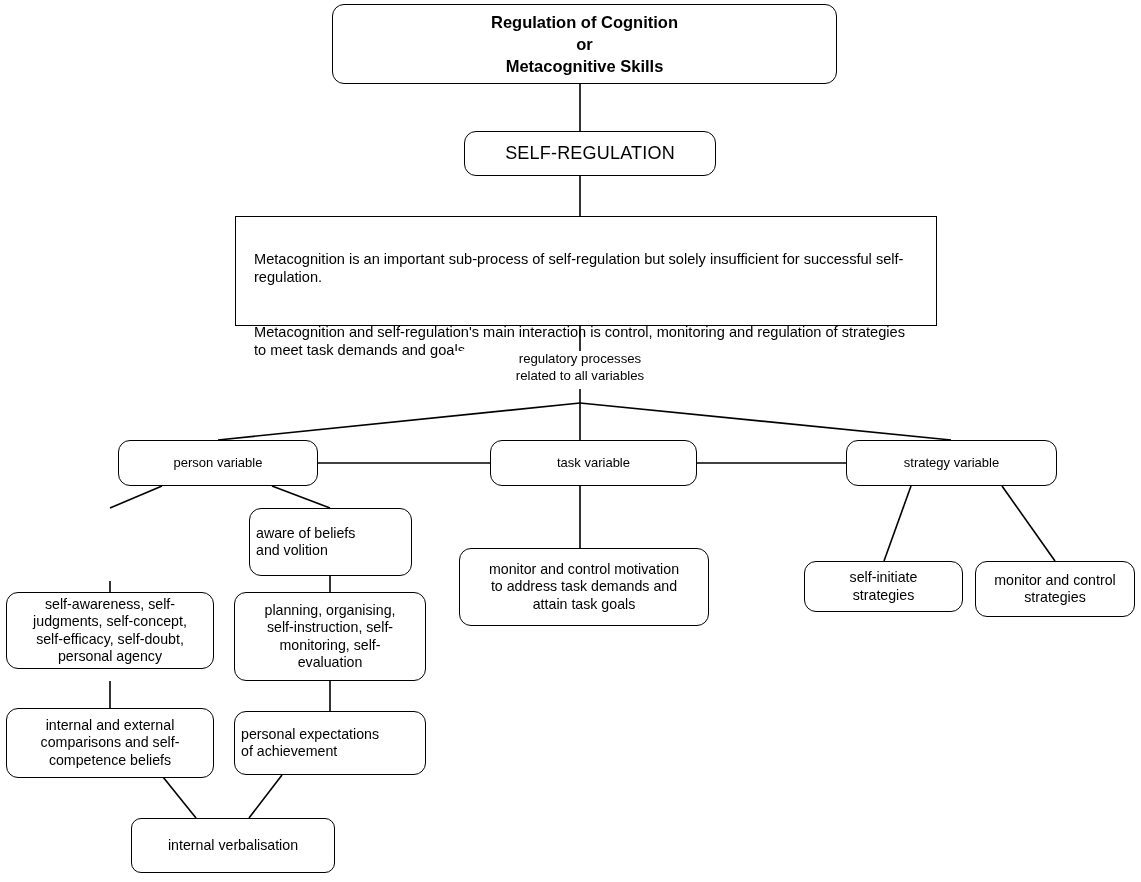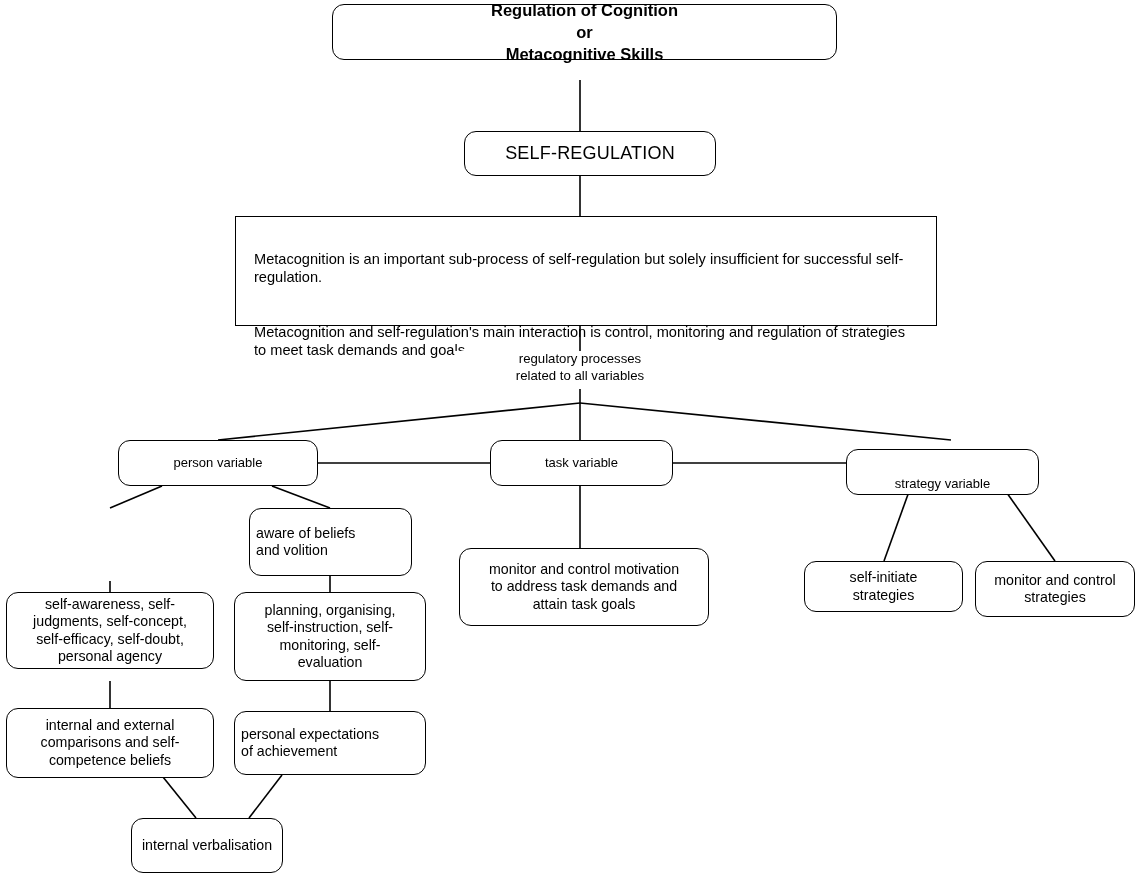--- a/index.html
+++ b/index.html
@@ -116,21 +116,21 @@
       <line x1="163" y1="777" x2="196" y2="818"></line>
       <line x1="282" y1="775" x2="249" y2="818"></line>
 
       <line x1="580" y1="486" x2="580" y2="548"></line>
 
       <line x1="911" y1="486" x2="884" y2="561"></line>
       <line x1="1002" y1="486" x2="1055" y2="561"></line>
     </g>
   </svg>
 
-  <div class="node rounded title-node" style="left:332px; top:4px; width:505px; height:56px;">
+  <div class="node rounded title-node" style="left:332px; top:4px; width:505px; height:80px;">
     <span class="txt">Regulation of Cognition
 or
 Metacognitive Skills</span>
   </div>
 
   <div class="node rounded selfreg-node" style="left:464px; top:131px; width:252px; height:45px;">
     <span class="txt">SELF-REGULATION</span>
   </div>
 
   <div class="node sharp para-node" style="left:235px; top:216px; width:702px; height:110px;">
@@ -140,25 +140,25 @@
     </div>
   </div>
 
   <div class="free-label" style="left:455px; top:351px; width:250px;">regulatory processes
 related to all variables</div>
 
   <div class="node rounded var-node" style="left:118px; top:440px; width:200px; height:46px;">
     <span class="txt">person variable</span>
   </div>
 
-  <div class="node rounded var-node" style="left:490px; top:440px; width:183px; height:46px;justify-content:flex-end;">
+  <div class="node rounded var-node" style="left:490px; top:440px; width:207px; height:46px;justify-content:flex-end;">
     <span class="txt">task variable</span>
   </div>
 
-  <div class="node rounded var-node" style="left:846px; top:449px; width:193px; height:46px;align-items:flex-end;">
+  <div class="node rounded var-node" style="left:846px; top:440px; width:211px; height:46px;">
     <span class="txt">strategy variable</span>
   </div>
 
 
   <div class="node rounded leaf-node" style="left:6px; top:592px; width:208px; height:77px;">
     <span class="txt">self-awareness, self-
 judgments, self-concept,
 self-efficacy, self-doubt,
 personal agency</span>
   </div>
@@ -179,21 +179,21 @@
 self-instruction, self-
 monitoring, self-
 evaluation</span>
   </div>
 
   <div class="node rounded leaf-node leftal" style="left:234px; top:711px; width:192px; height:64px;">
     <span class="txt">personal expectations
 of achievement</span>
   </div>
 
-  <div class="node rounded leaf-node" style="left:131px; top:818px; width:152px; height:55px;">
+  <div class="node rounded leaf-node" style="left:131px; top:818px; width:204px; height:55px;border-radius:10px;">
     <span class="txt">internal verbalisation</span>
   </div>
 
   <div class="node rounded leaf-node" style="left:459px; top:548px; width:250px; height:78px;">
     <span class="txt">monitor and control motivation
 to address task demands and
 attain task goals</span>
   </div>
 
   <div class="node rounded leaf-node" style="left:804px; top:561px; width:159px; height:51px;">

